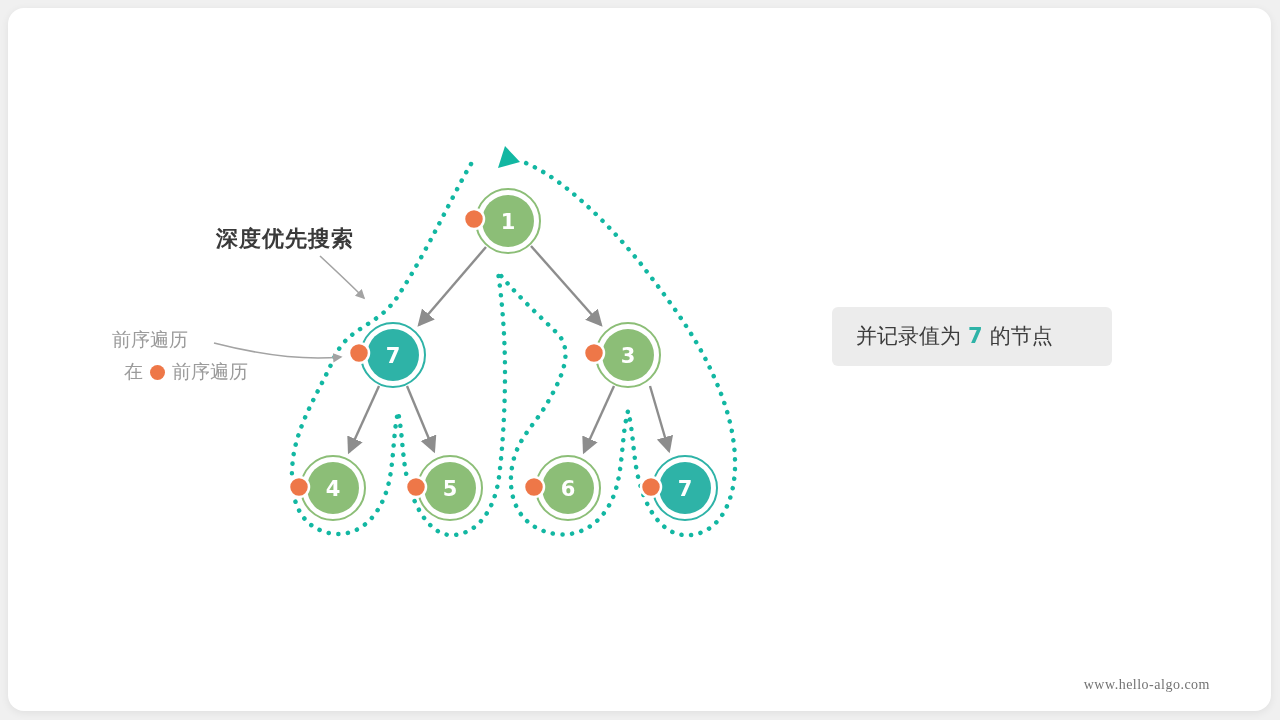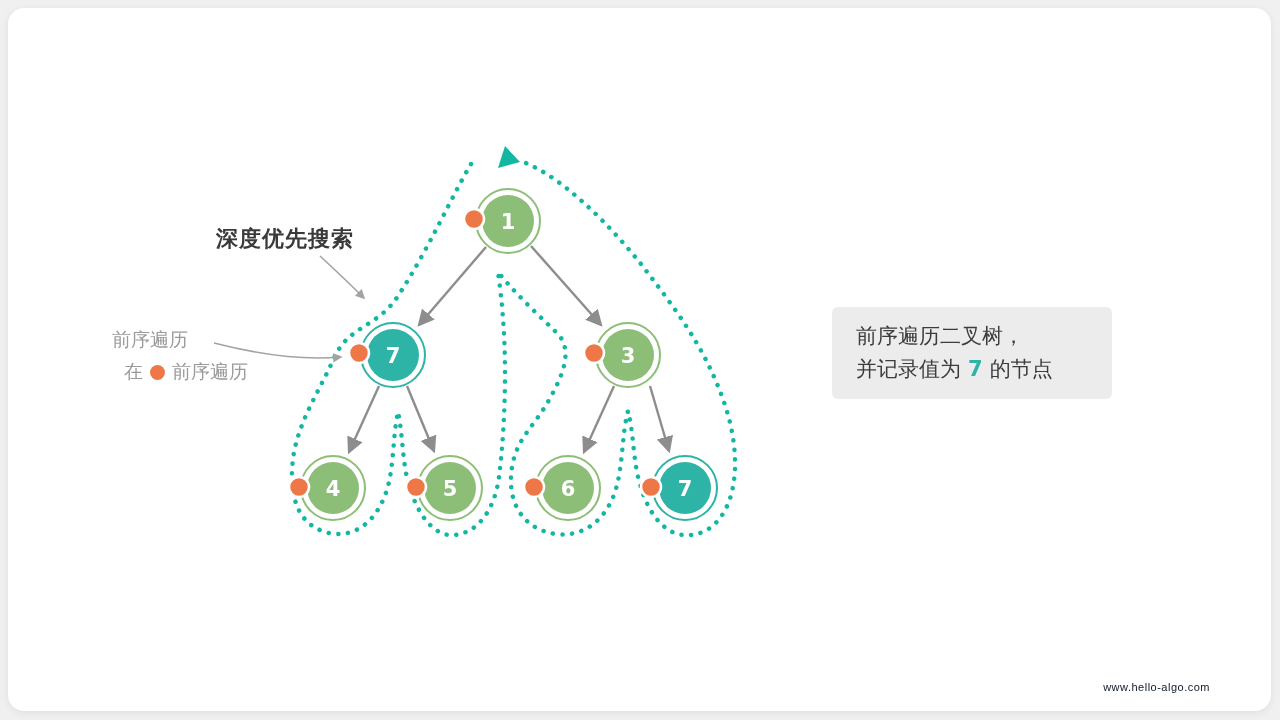--- a/index.html
+++ b/index.html
@@ -56,22 +56,22 @@
   }
   .note-box{
     position:absolute;left:832px;top:307px;width:232px;
     background:#ececec;border-radius:6px;
     padding:13px 24px;
     font-size:21px;line-height:33px;color:#3c3c3c;font-weight:500;
   }
   .note-box .hl{color:var(--teal);font-weight:bold;margin:0 7px;}
   .watermark{
     position:absolute;right:70px;bottom:27px;
-    font-size:11px;color:#0f172a;letter-spacing:.5px;
-    font-family:Liberation Sans, sans-serif;
+    font-size:14px;color:#737373;letter-spacing:.5px;
+    font-family:Liberation Serif, serif;
   }
 </style>
 </head>
 <body>
 
 <div class="card"></div>
 
 <svg class="diagram" width="1280" height="720" viewBox="0 0 1280 720">
   <defs>
     <marker id="ah" markerWidth="9" markerHeight="9" refX="6" refY="3.5" orient="auto">
@@ -173,17 +173,16 @@
 
 <div class="preorder-label">前序遍历</div>
 
 <div class="visit-label">
   <span>在</span>
   <span class="inline-dot"></span>
   <span>前序遍历</span>
 </div>
 
 <div class="note-box">
-  <div>前序遍历二叉树，</div>
   <div><span>并记录值为</span><span class="hl">7</span><span>的节点</span></div>
 </div>
 
 <div class="watermark">www.hello-algo.com</div>
 
 </body></html>

